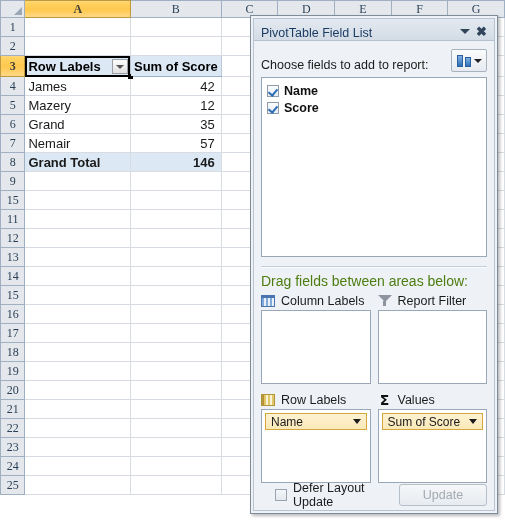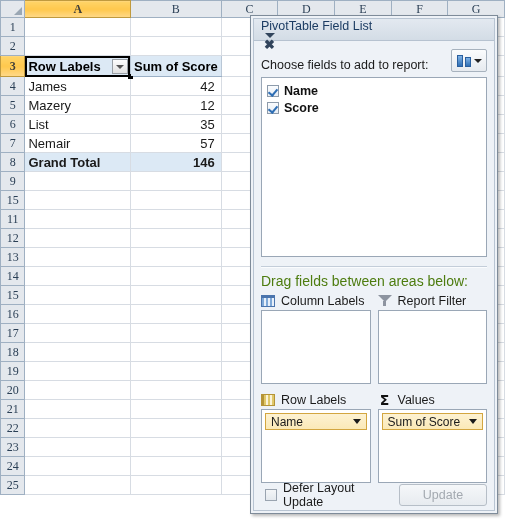--- a/index.html
+++ b/index.html
@@ -112,23 +112,22 @@
   }
   #panel .inner {
     position: absolute; inset: 2px;
     border: 1px solid #b8c4d2;
     background: #eef2f7;
   }
   .titlebar {
     height: 22px;
     background: linear-gradient(to bottom,#e3e9f0,#d3dce6);
     border-bottom: 1px solid #b6c2d0;
-    display: flex; align-items: flex-start;
+    display: flex; align-items: flex-end;
     padding: 0 4px 0 7px;
-    flex-direction: column;
   }
   .titlebar .ttl {
     flex: 1;
     font-size: 12.5px;
     color: #1c3c63;
   }
   .tbtn {
     width: 17px; height: 17px;
     display: flex; align-items: center; justify-content: center;
     cursor: default;
@@ -282,21 +281,21 @@
   }
   .ico-sigma {
     width: 14px; flex: none;
     font-family: "DejaVu Sans", sans-serif;
     font-size: 14px; font-weight: bold; color: #111;
     text-align: center; line-height: 1;
   }
 
   .footer {
     position: absolute;
-    left: 4px; right: 0; bottom: 0;
+    left: 14px; right: 0; bottom: 0;
     height: 30px;
     display: flex; align-items: center;
     padding: 0 7px;
     gap: 6px;
   }
   .footer .dl { display: flex; align-items: center; gap: 6px; flex: 1; }
   .footer .dl .lb { font-size: 12.5px; color: #1b1b1b; }
   .chk.off {
     background: linear-gradient(to bottom,#f4f6f8,#e4e9ee);
     border: 1px solid #9aa4b0;
@@ -385,21 +384,21 @@
         <td class="cell">Mazery</td>
         <td class="cell num">12</td>
         <td class="cell"></td>
             <td class="cell"></td>
             <td class="cell"></td>
             <td class="cell"></td>
             <td class="cell"></td>
       </tr>
       <tr>
         <td class="rowhead">6</td>
-        <td class="cell">List</td>
+        <td class="cell">Grand</td>
         <td class="cell num">35</td>
         <td class="cell"></td>
             <td class="cell"></td>
             <td class="cell"></td>
             <td class="cell"></td>
             <td class="cell"></td>
       </tr>
       <tr>
         <td class="rowhead">7</td>
         <td class="cell">Nemair</td>

